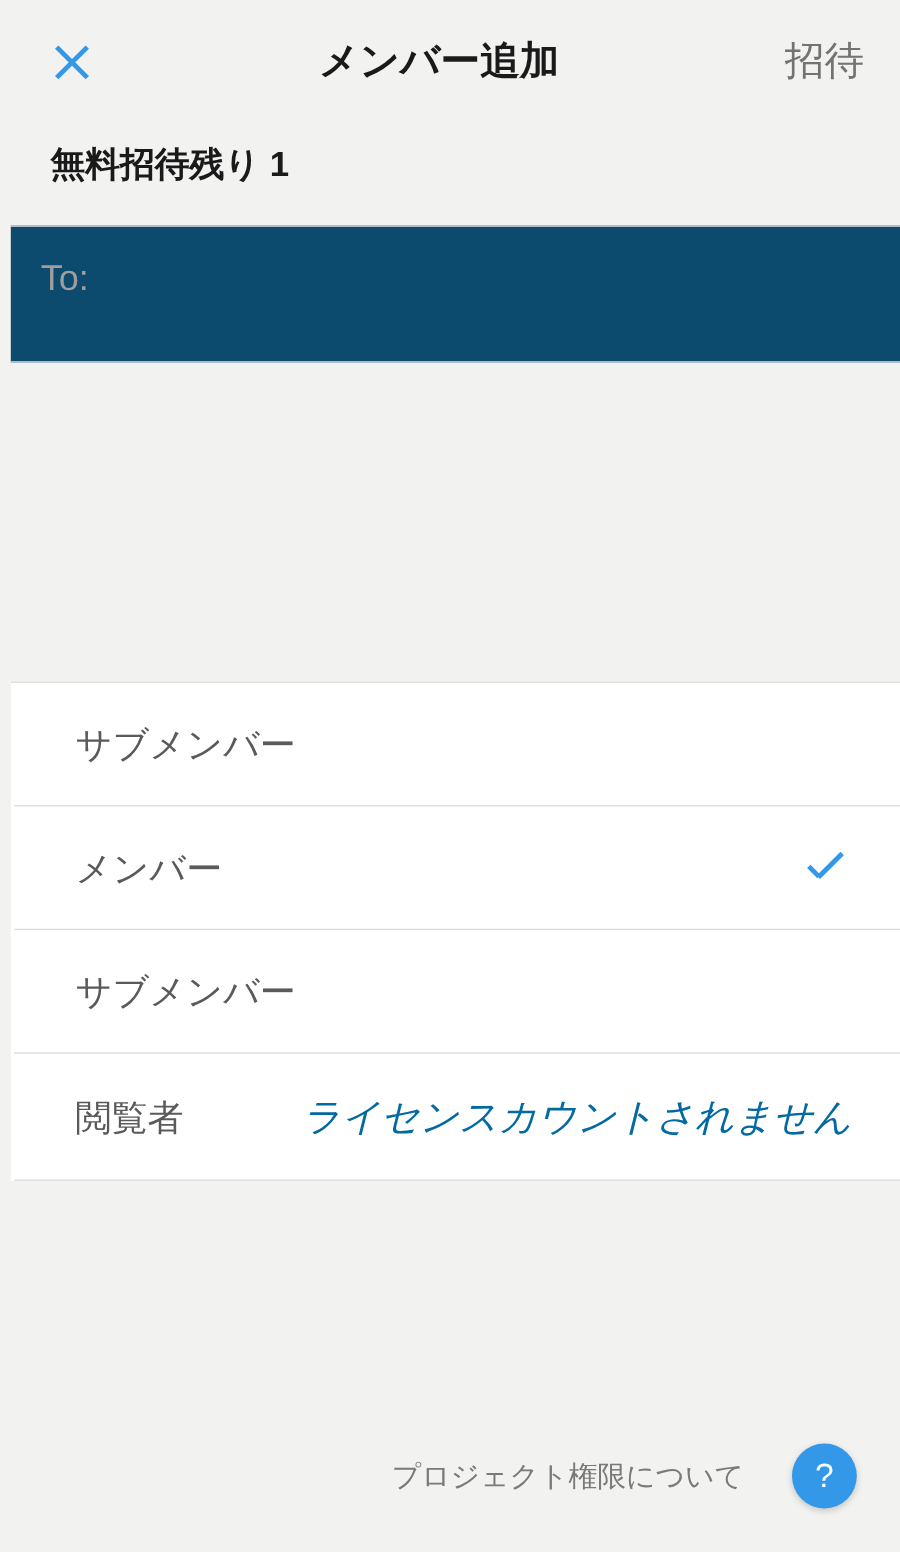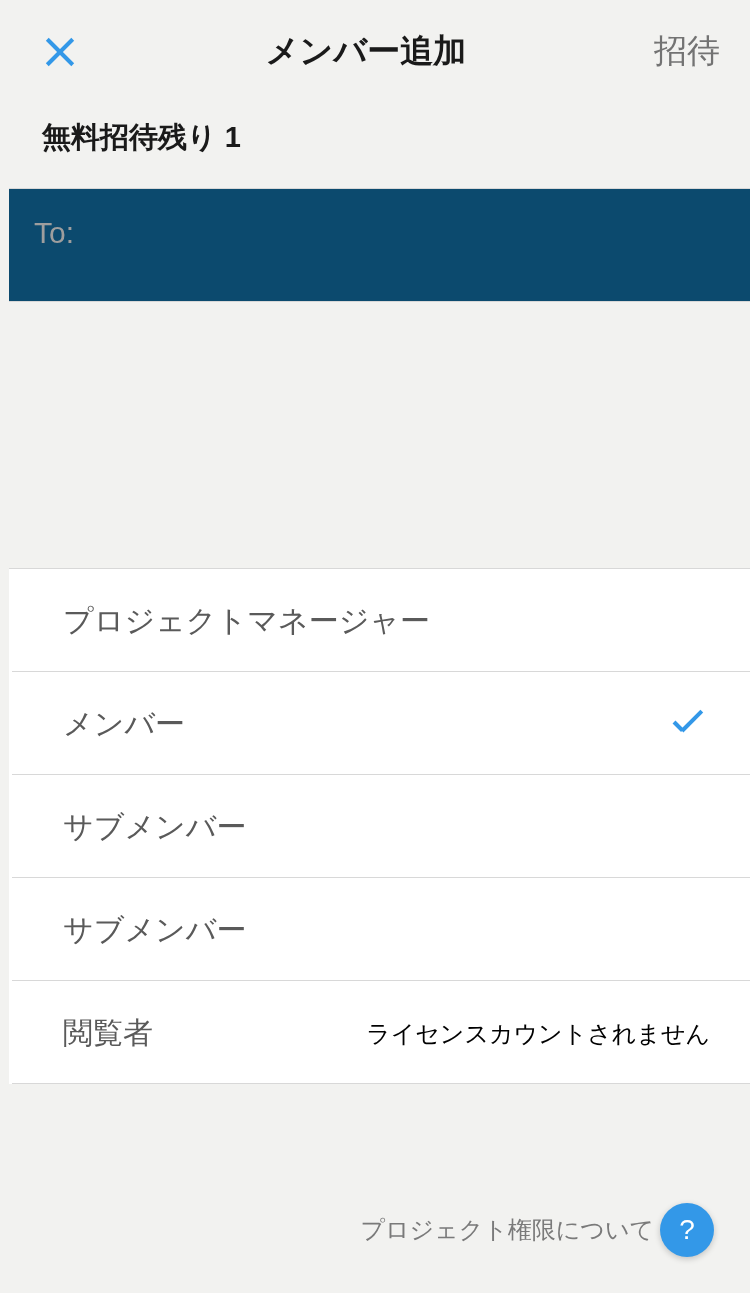--- a/index.html
+++ b/index.html
@@ -97,24 +97,25 @@
       padding: 26px 30px 26px 48px;
       border-bottom: 1px solid #d8d8d8;
       cursor: pointer;
       min-height: 90px;
     }
     .role-label {
       font-size: 30px;
       color: #5a5a5a;
     }
     .role-note {
-      font-size: 24px;
-      color: #000000;
+      font-size: 32px;
+      color: #0369a1;
       margin-left: auto;
       margin-right: 10px;
+      font-style: italic;
     }
     .checkmark {
       width: 38px;
       height: 26px;
       position: relative;
       margin-right: 10px;
     }
     .checkmark::after {
       content: '';
       position: absolute;
@@ -136,21 +137,21 @@
       background: #3398e8;
       transform: rotate(-45deg);
       transform-origin: left center;
     }
     .footer {
       position: absolute;
       bottom: 30px;
       right: 30px;
       display: flex;
       align-items: center;
-      gap: 0;
+      gap: 34px;
     }
     .footer-text {
       font-size: 24px;
       color: #7a7a7a;
     }
     .help-button {
       width: 54px;
       height: 54px;
       border-radius: 50%;
       background: #3398e8;
@@ -178,28 +179,25 @@
 
 <div class="to-row">
   <span class="to-label">To:</span>
   <input class="to-input" type="text" value="" style="">
 </div>
 
 <div class="spacer"></div>
 
 <div class="role-list">
   <div class="role-item">
-    <span class="role-label">プロジェクトマネージャー</span>
+    <span class="role-label">サブメンバー</span>
   </div>
   <div class="role-item">
     <span class="role-label">メンバー</span>
     <span class="checkmark"></span>
-  </div>
-  <div class="role-item">
-    <span class="role-label">サブメンバー</span>
   </div>
   <div class="role-item">
     <span class="role-label">サブメンバー</span>
   </div>
   <div class="role-item">
     <span class="role-label">閲覧者</span>
     <span class="role-note">ライセンスカウントされません</span>
   </div>
 </div>
 

